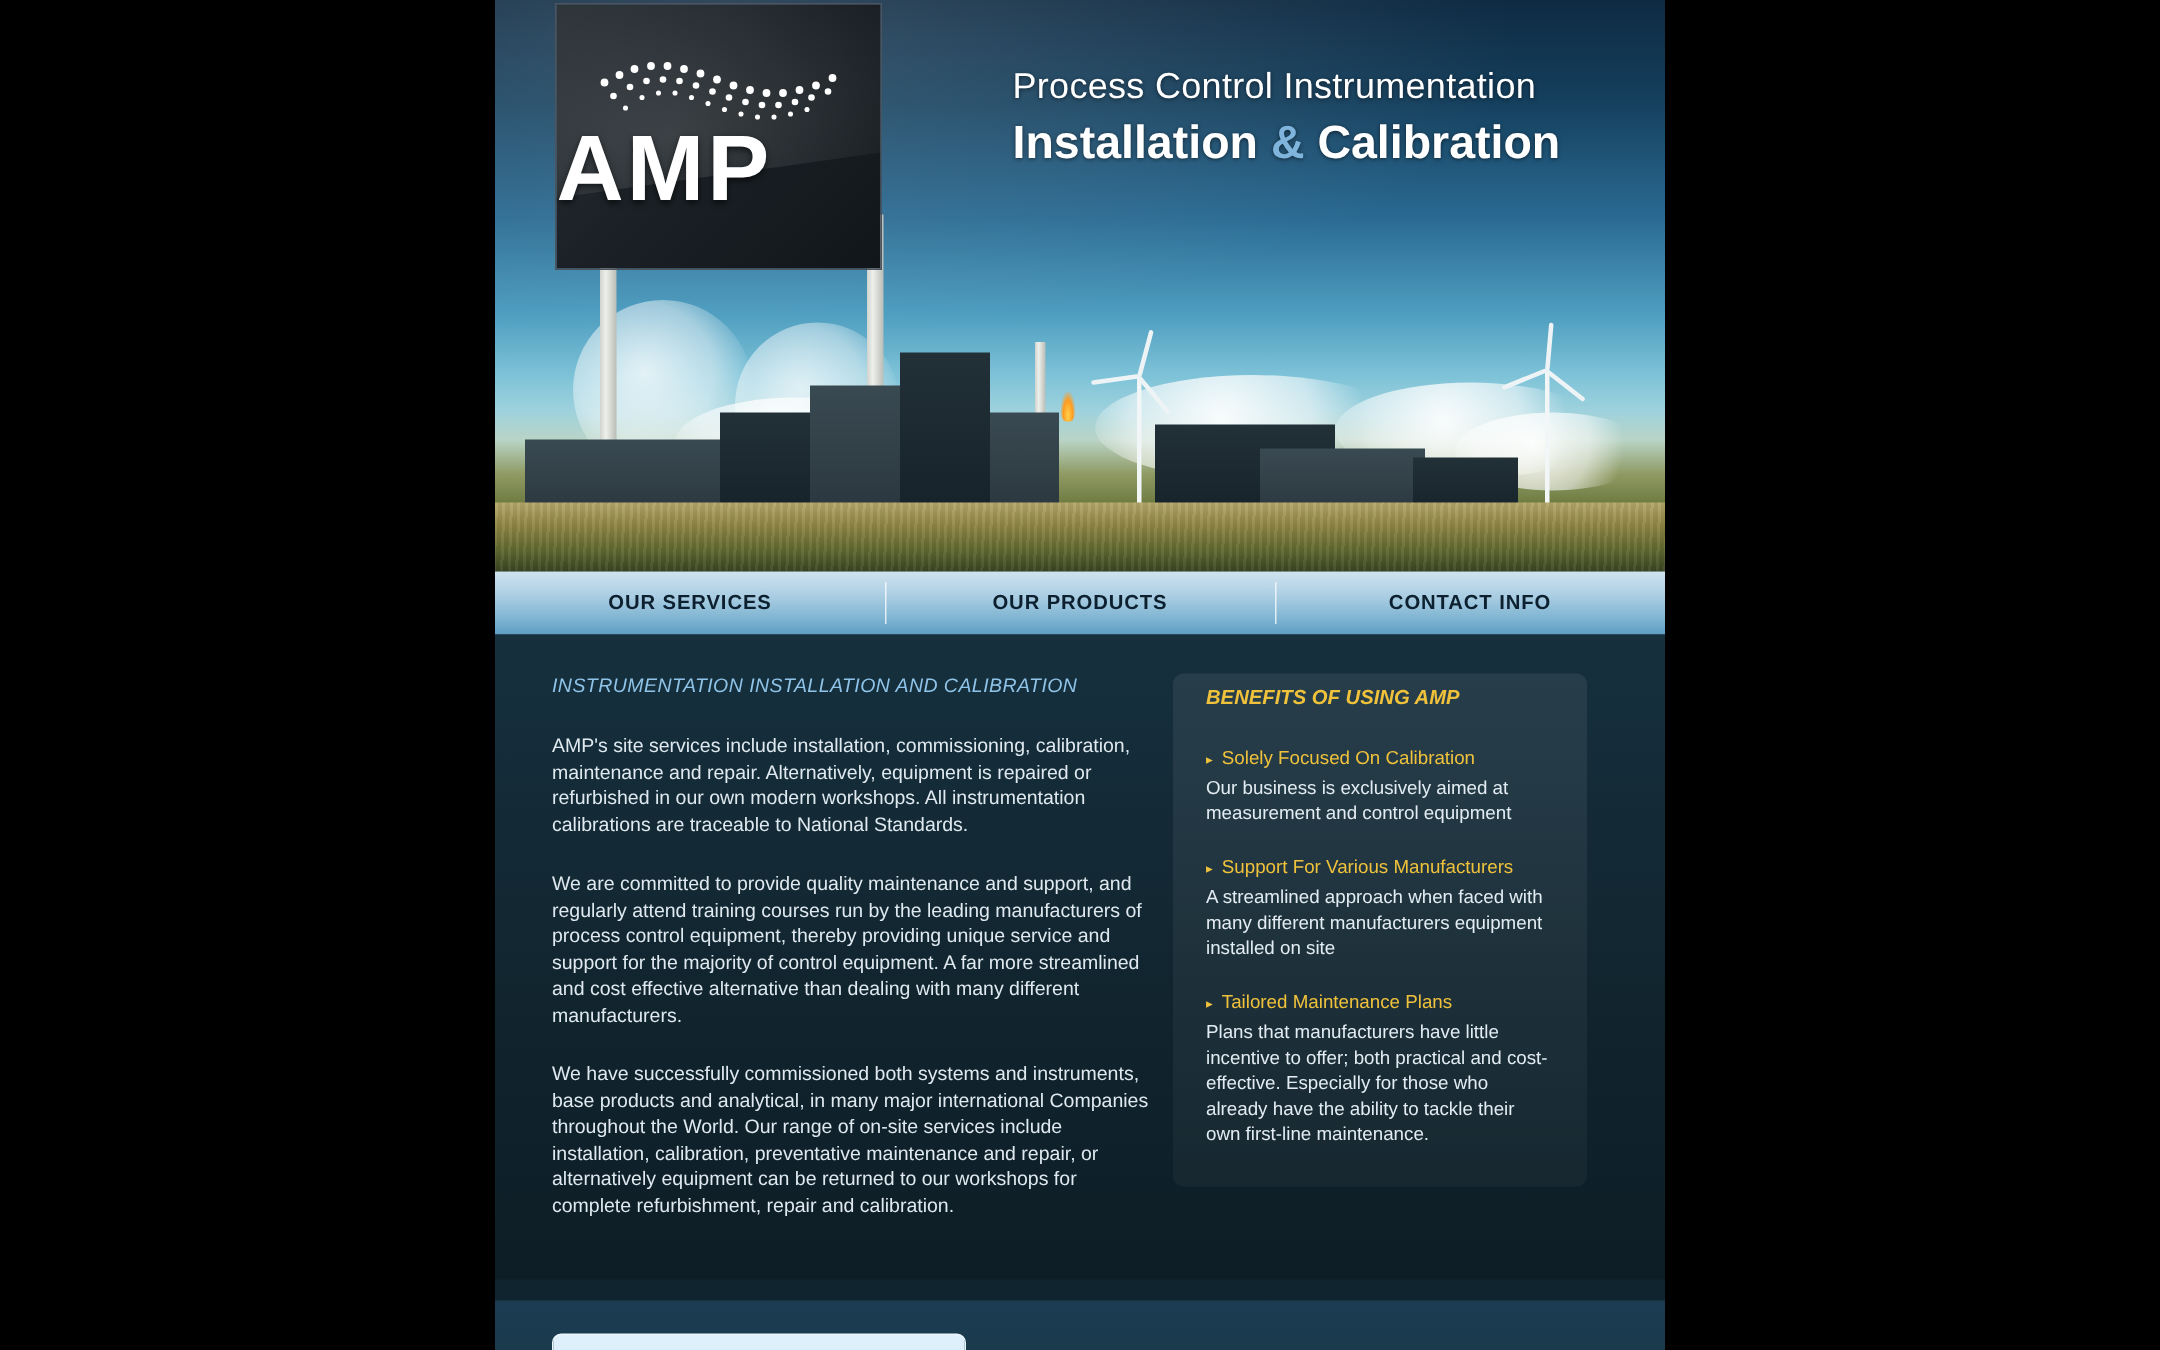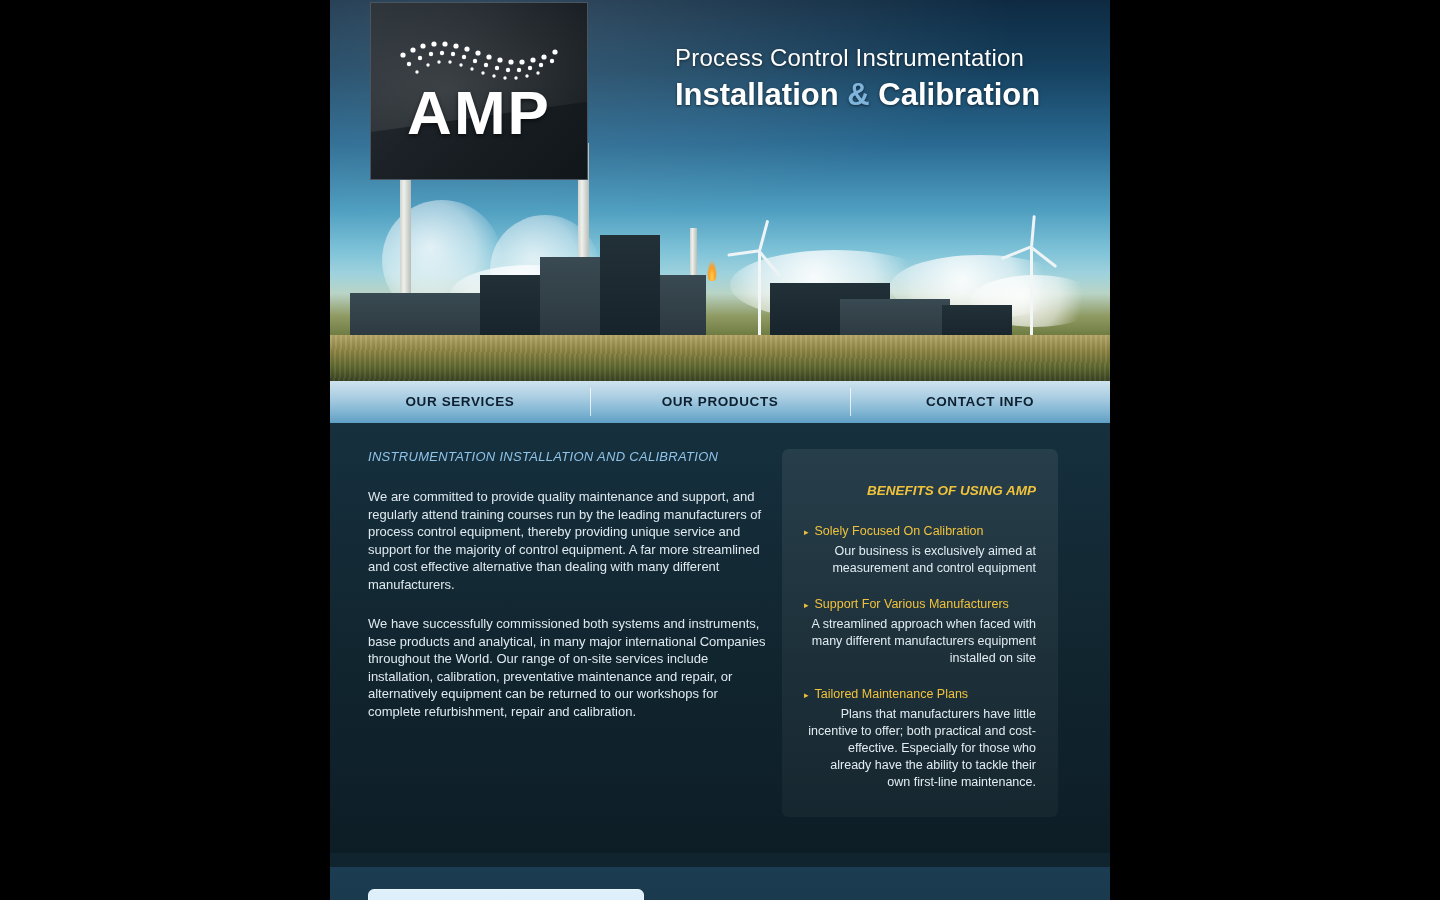--- a/index.html
+++ b/index.html
@@ -106,21 +106,20 @@
     overflow: hidden;
   }
   .logo-sheen {
     position: absolute; left: -20px; top: -40px; width: 300px; height: 150px;
     background: radial-gradient(ellipse at 30% 80%, rgba(255,255,255,0.14) 0%, rgba(255,255,255,0) 65%);
     transform: rotate(-8deg);
   }
   .logo-swoosh { position: absolute; left: 18px; top: 30px; width: 186px; height: 50px; }
   .logo-text {
     position: absolute; left: 0; right: 0; top: 74px;
-    text-align: center;
     color: #ffffff;
     font-size: 62px;
     font-weight: bold;
     letter-spacing: 2px;
     font-family: "Liberation Sans", sans-serif;
     text-shadow: 0 2px 4px rgba(0,0,0,.6);
   }
   .tagline {
     position: absolute;
     left: 345px; top: 44px;
@@ -187,23 +186,22 @@
   .body-p {
     color: #dfe9ef;
     font-size: 13px;
     line-height: 17.5px;
     margin: 0 0 22px 0;
   }
 
   .benefits {
     background: linear-gradient(to bottom, rgba(255,255,255,0.075) 0%, rgba(255,255,255,0.035) 100%);
     border-radius: 7px;
-    padding: 34px 22px 26px 22px;
+    padding: 8px 22px 26px 22px;
     width: 276px;
-    text-align: right;
   }
   .benefits-title {
     color: #f0c23c;
     font-size: 13.5px;
     font-weight: bold;
     font-style: italic;
     margin: 0 0 26px 0;
   }
   .benefit { margin-bottom: 20px; }
   .benefit:last-child { margin-bottom: 0; }
@@ -353,20 +351,21 @@
     <div class="nav">
       <div class="nav-item">OUR SERVICES</div>
       <div class="nav-item">OUR PRODUCTS</div>
       <div class="nav-item">CONTACT INFO</div>
     </div>
 
     <div class="content">
       <div class="cols">
         <div class="col-left">
           <div class="section-heading">INSTRUMENTATION INSTALLATION AND CALIBRATION</div>
+          <p class="body-p">AMP's site services include installation, commissioning, calibration, maintenance and repair. Alternatively, equipment is repaired or refurbished in our own modern workshops. All instrumentation calibrations are traceable to National Standards.</p>
           <p class="body-p">We are committed to provide quality maintenance and support, and regularly attend training courses run by the leading manufacturers of process control equipment, thereby providing unique service and support for the majority of control equipment. A far more streamlined and cost effective alternative than dealing with many different manufacturers.</p>
           <p class="body-p">We have successfully commissioned both systems and instruments, base products and analytical, in many major international Companies throughout the World. Our range of on-site services include installation, calibration, preventative maintenance and repair, or alternatively equipment can be returned to our workshops for complete refurbishment, repair and calibration.</p>
         </div>
 
         <div class="col-right">
           <div class="benefits">
             <div class="benefits-title">BENEFITS OF USING AMP</div>
 
             <div class="benefit">
               <div class="benefit-head">

